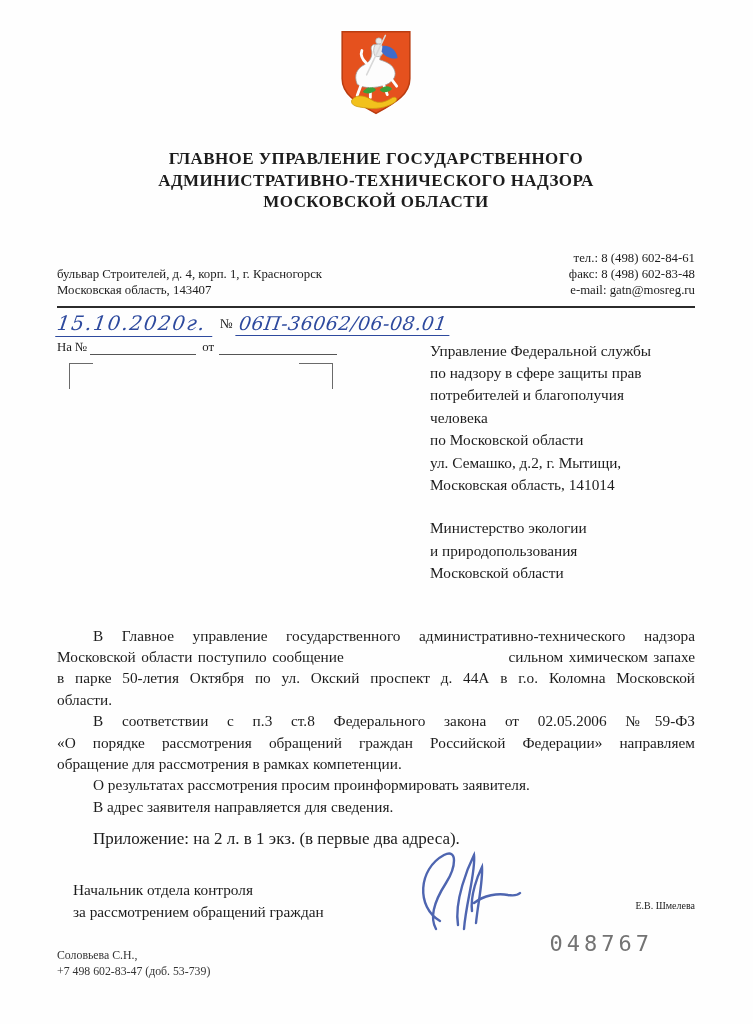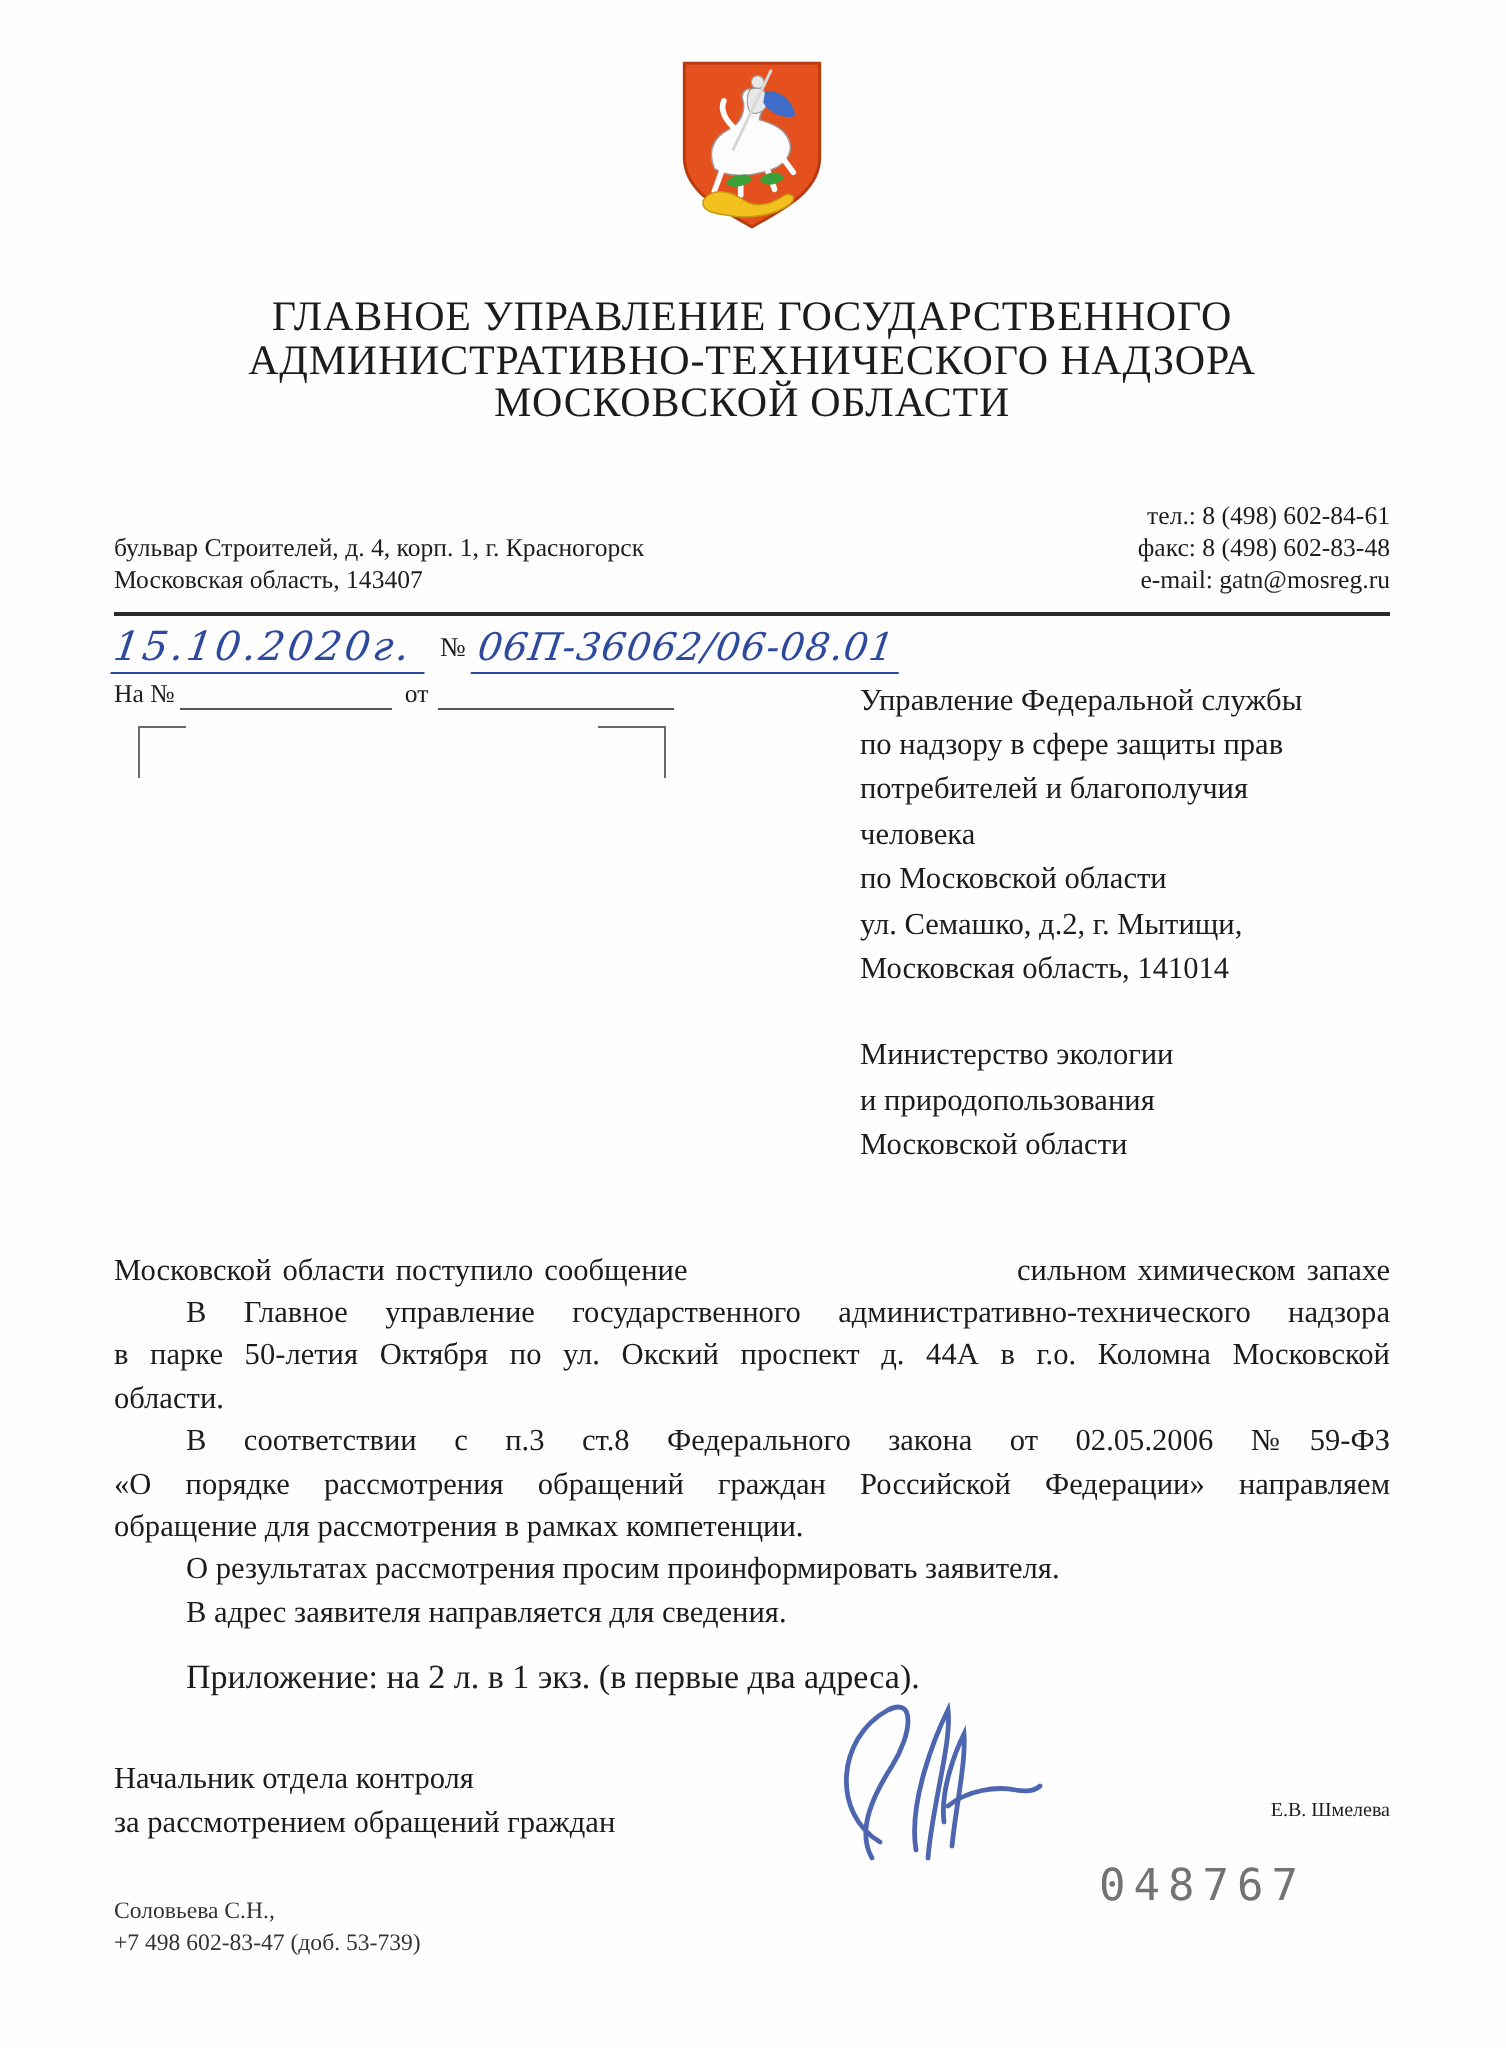--- a/index.html
+++ b/index.html
@@ -12,21 +12,21 @@
     color:#1c1c1c;
     font-family:"Liberation Serif","DejaVu Serif",serif;
     overflow:hidden;
   }
   .content { position:absolute; left:57px; top:0; width:638px; }
 
   
   .emblem { margin:26px auto 0 auto; width:106px; height:94px; }
 
   
-  .title { margin-top:28px; text-align:center; font-weight:normal; font-size:21px; line-height:21.5px; letter-spacing:.4px; }
+  .title { margin-top:28px; text-align:center; font-weight:bold; font-size:17px; line-height:21.5px; letter-spacing:.4px; }
 
   
   .info-row { margin-top:37px; display:flex; justify-content:space-between; align-items:flex-end; }
   .addr  { font-size:12.8px; line-height:16px; }
   .contacts { font-size:12.8px; line-height:16px; text-align:right; }
 
   
   .rule { margin-top:8px; height:0; border-top:2.6px solid #2b2b2b; }
 
   
@@ -52,21 +52,21 @@
   .recipient.mt { margin-top:21px; }
 
   
   .body { margin-top:40px; font-size:15.3px; }
   .bline { line-height:21.4px; text-align:left; }
   .bline.just { text-align:justify; text-align-last:justify; }
   .bline.ind { text-indent:36px; }
   .attachment { margin-top:11px; font-size:17px; line-height:21.4px; text-indent:36px; }
 
   
-  .sig-row { margin-top:29px; display:flex; align-items:flex-end; }
+  .sig-row { margin-top:29px; display:flex; align-items:flex-end;margin-left:16px; }
   .sig-pos { font-size:15.3px; line-height:22px; }
   .sig-name { margin-left:auto; font-size:10px; margin-bottom:12px; }
   .sig-svg { position:absolute; left:406px; top:845px; width:116px; height:94px; }
 
   
   .bottom-row { margin-top:8px; display:flex; justify-content:space-between; align-items:flex-start; }
   .executor { padding-top:16px; font-size:11.8px; line-height:16.5px; color:#333;font-family:Liberation Serif, serif; }
   .stamp { margin-right:42px; font-family:"DejaVu Sans Mono",monospace; font-size:22px; letter-spacing:4px; color:#737373; }
 </style>
 </head>
@@ -141,22 +141,22 @@
           </div>
         <div class="recipient mt">
             <div>Министерство экологии</div>
             <div>и природопользования</div>
             <div>Московской области</div>
           </div>
       </div>
     </div>
 
     <div class="body">
+        <div class="bline ind just">В Главное управление государственного административно-технического надзора</div>
         <div class="bline just">Московской области поступило сообщение&nbsp;&nbsp;&nbsp;&nbsp;&nbsp;&nbsp;&nbsp;&nbsp;&nbsp;&nbsp;&nbsp;&nbsp;&nbsp;&nbsp;&nbsp;&nbsp;&nbsp;&nbsp;&nbsp;&nbsp;&nbsp;&nbsp;&nbsp;&nbsp;&nbsp;&nbsp;&nbsp;&nbsp;&nbsp;&nbsp;сильном химическом запахе</div>
-        <div class="bline ind just">В Главное управление государственного административно-технического надзора</div>
         <div class="bline just">в парке 50-летия Октября по ул. Окский проспект д. 44А в г.о. Коломна Московской</div>
         <div class="bline">области.</div>
         <div class="bline ind just">В соответствии с п.3 ст.8 Федерального закона от 02.05.2006 №59-ФЗ</div>
         <div class="bline just">«О порядке рассмотрения обращений граждан Российской Федерации» направляем</div>
         <div class="bline">обращение для рассмотрения в рамках компетенции.</div>
         <div class="bline ind">О результатах рассмотрения просим проинформировать заявителя.</div>
         <div class="bline ind">В адрес заявителя направляется для сведения.</div>
       </div>
     <div class="attachment">Приложение: на 2 л. в 1 экз. (в первые два адреса).</div>
 

